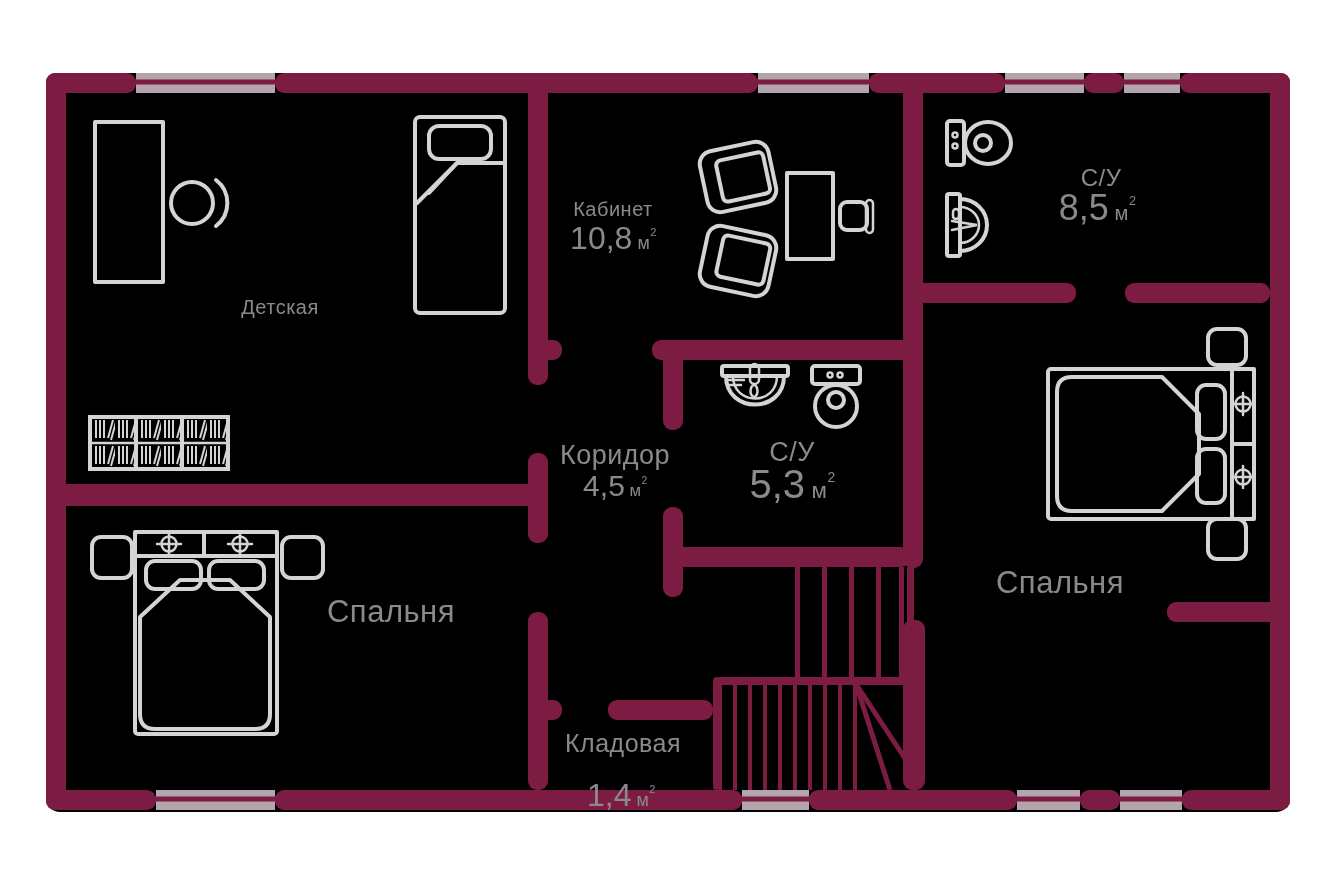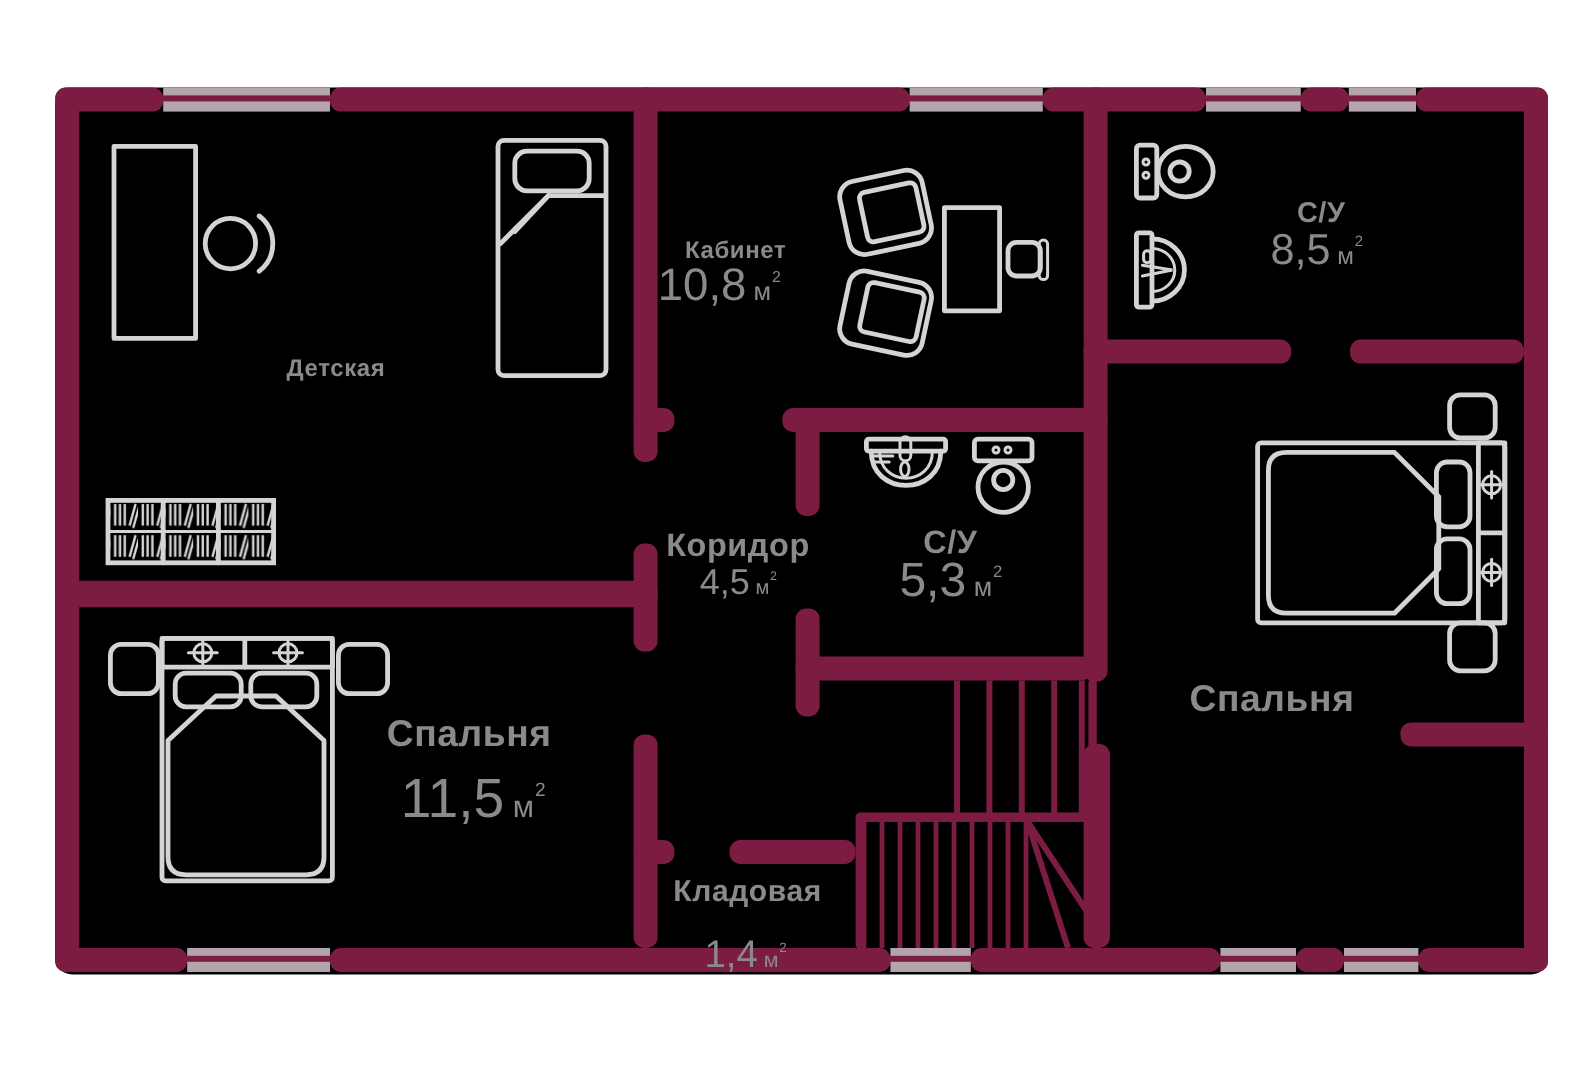--- a/index.html
+++ b/index.html
@@ -15,21 +15,21 @@
          font-family:"Liberation Sans","DejaVu Sans",sans-serif;overflow:hidden;}
   svg{position:absolute;left:0;top:0;}
   .floor{fill:var(--c-floor);}
   .wall{fill:var(--c-wall);}
   .winband{fill:var(--c-window);}
   .winline{fill:var(--c-wall);}
   .furn{stroke:var(--c-furniture);stroke-width:4;fill:none;stroke-linecap:round;stroke-linejoin:round;}
   .furn-thin{stroke:var(--c-furniture);stroke-width:2.5;fill:none;stroke-linecap:round;}
   .stair{stroke:var(--c-wall);stroke-width:5;stroke-linecap:butt;}
   .label{position:absolute;transform:translate(-50%,-50%);color:var(--c-label);white-space:nowrap;
-         text-align:center;line-height:1;font-weight:bold;}
+         text-align:center;line-height:1;}
   .rname{letter-spacing:0.5px;}
   .area{font-weight:400;}
   .unit{font-size:0.56em;margin-left:0.28em;}
   .unit sup{font-size:0.62em;position:relative;top:-0.55em;left:0.05em;}
 </style>
 </head>
 <body>
 
 <div id="stage">
 <svg width="1328" height="896" viewBox="0 0 1328 896">
@@ -255,31 +255,30 @@
       <rect class="furn" x="1197" y="385" width="28" height="54" rx="9"></rect>
       <rect class="furn" x="1197" y="449" width="28" height="54" rx="9"></rect>
       <path class="furn" d="M 1162,377 L 1199,414 V 474 L 1162,511 H 1072 Q 1057,511 1057,496 V 392 Q 1057,377 1072,377 Z"></path>
     </g>
   </g>
 </svg>
 
   <div class="label rname" style="left:280px;top:307px;font-size:20px">Детская</div>
 
   <div class="label rname" style="left:613px;top:209px;font-size:20px">Кабинет</div>
-  <div class="label area" style="left:599px;top:238px;font-size:38px"><span>10,8</span><span class="unit"><span>м</span><sup>2</sup></span></div>
+  <div class="label area" style="left:613px;top:238px;font-size:32px"><span>10,8</span><span class="unit"><span>м</span><sup>2</sup></span></div>
 
   <div class="label rname" style="left:1101px;top:178px;font-size:24px">С/У</div>
   <div class="label area" style="left:1097px;top:208px;font-size:36px"><span>8,5</span><span class="unit"><span>м</span><sup>2</sup></span></div>
 
   <div class="label rname" style="left:615px;top:455px;font-size:27px">Коридор</div>
   <div class="label area" style="left:615px;top:486px;font-size:30px"><span>4,5</span><span class="unit"><span>м</span><sup>2</sup></span></div>
 
   <div class="label rname" style="left:792px;top:452px;font-size:27px">С/У</div>
   <div class="label area" style="left:792px;top:484px;font-size:40px"><span>5,3</span><span class="unit"><span>м</span><sup>2</sup></span></div>
 
   <div class="label rname" style="left:391px;top:611px;font-size:31px">Спальня</div>
-  <div class="label area" style="left:394px;top:665px;font-size:46px"><span>11,5</span><span class="unit"><span>м</span><sup>2</sup></span></div>
 
   <div class="label rname" style="left:623px;top:743px;font-size:25px">Кладовая</div>
   <div class="label area" style="left:621px;top:795px;font-size:32px"><span>1,4</span><span class="unit"><span>м</span><sup>2</sup></span></div>
 
   <div class="label rname" style="left:1060px;top:582px;font-size:31px">Спальня</div>
 </div>
 
 </body></html>

